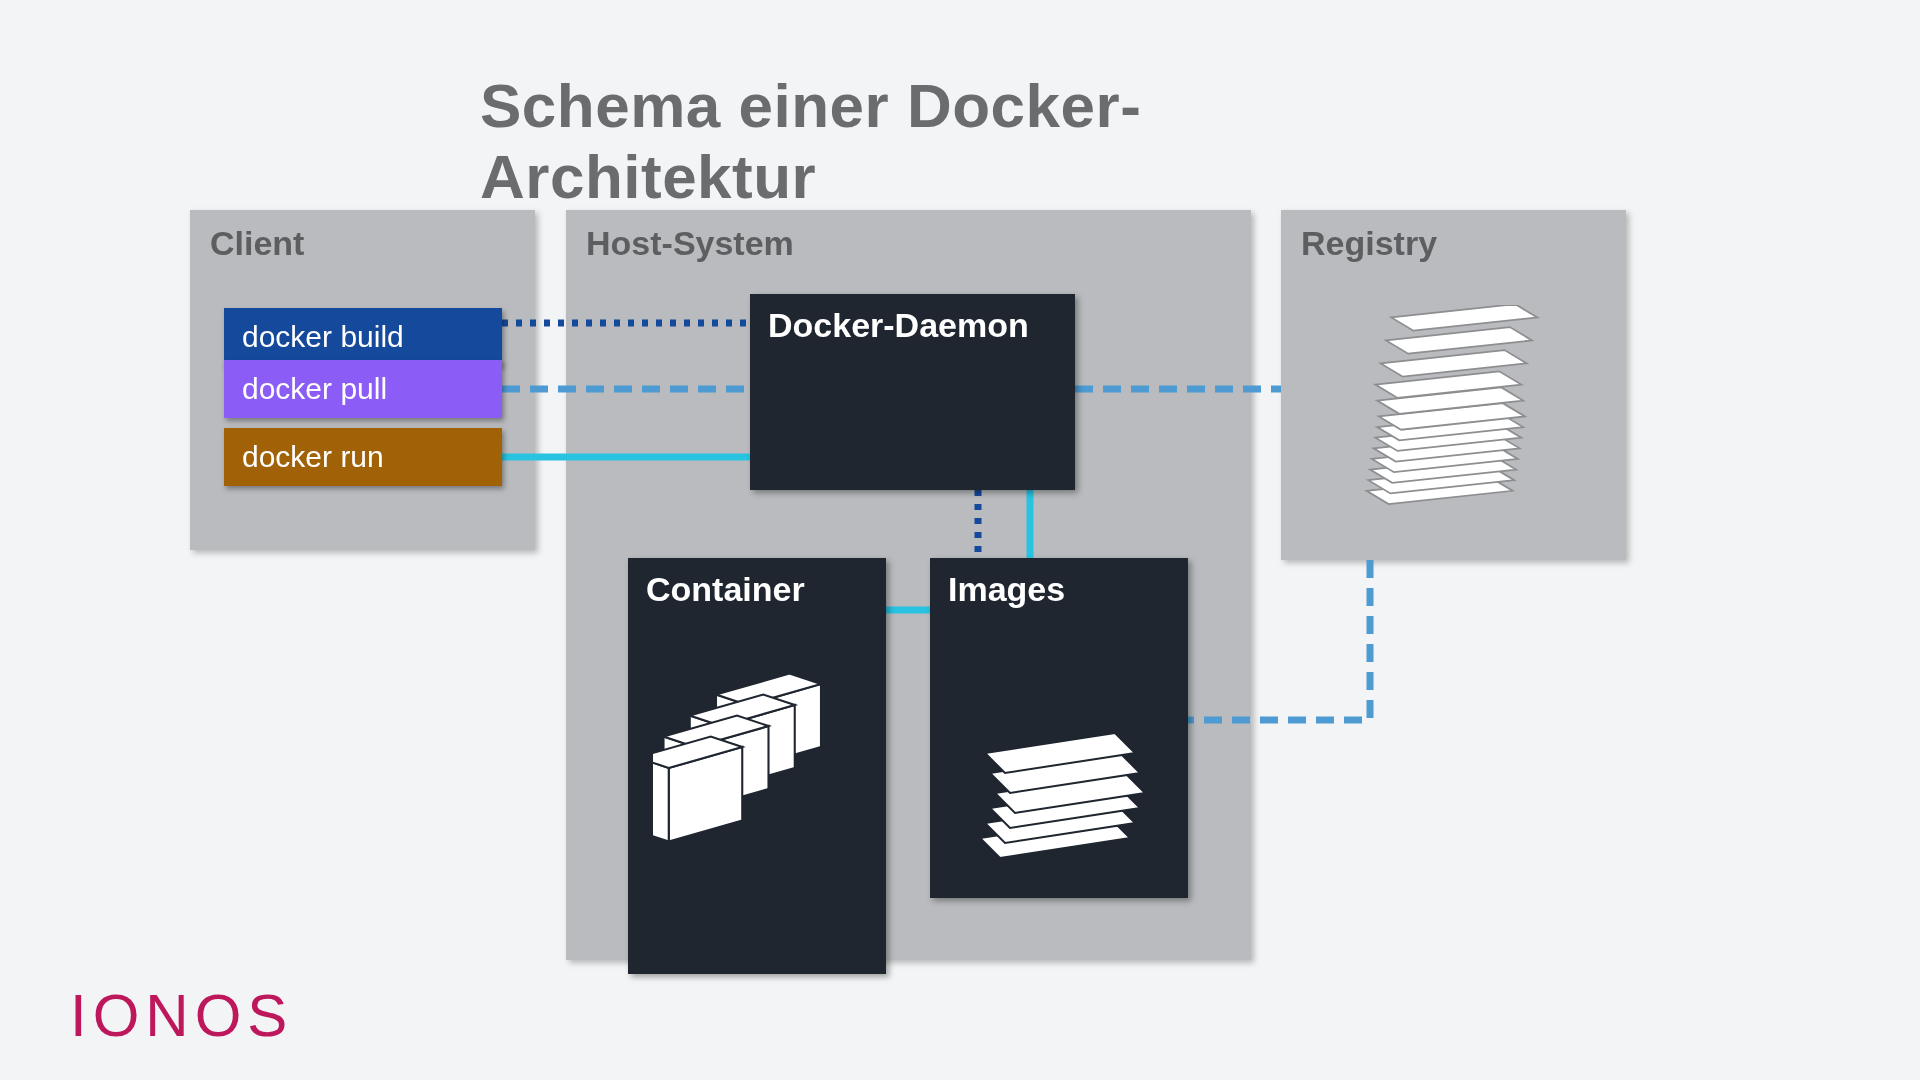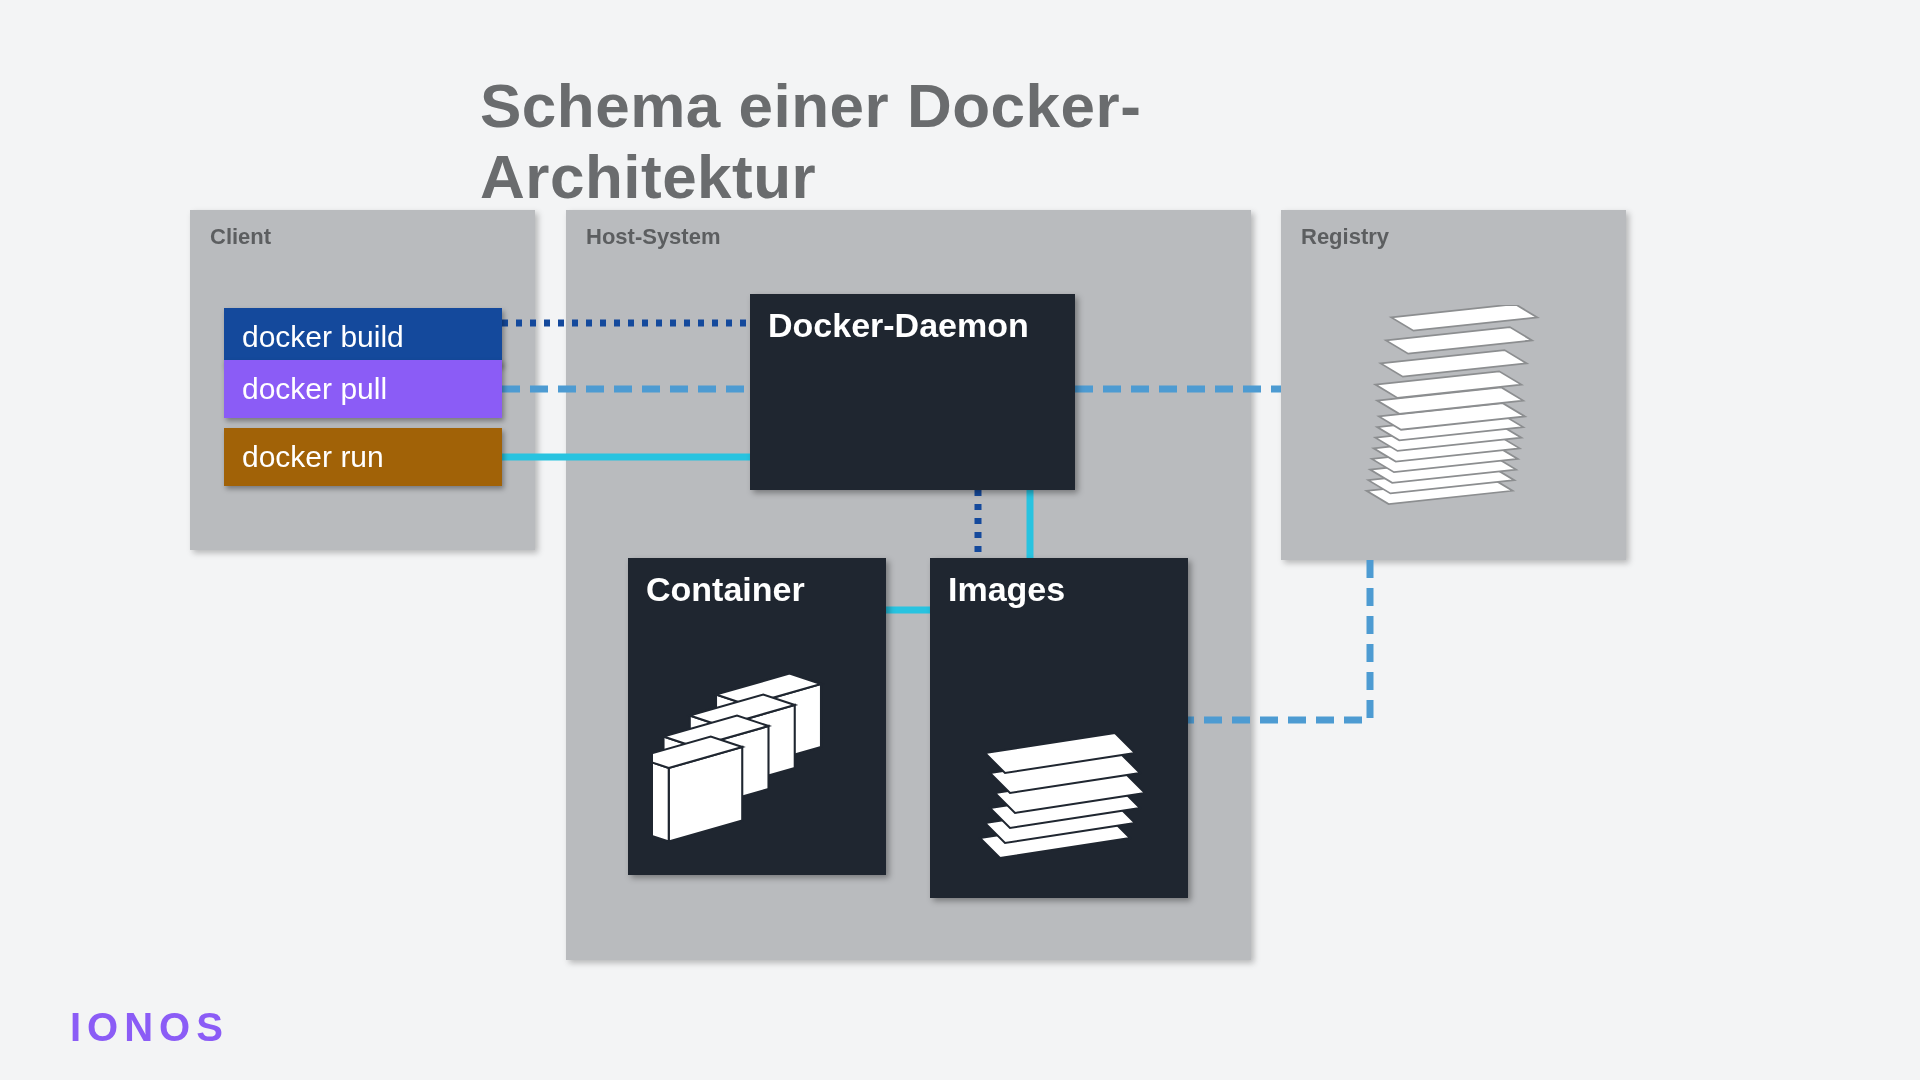--- a/index.html
+++ b/index.html
@@ -23,21 +23,21 @@
   }
   .panel {
     position: absolute;
     background: #b9bbbe;
     box-shadow: 3px 3px 6px rgba(0,0,0,0.25);
   }
   .panel-label {
     position: absolute;
     top: 14px;
     left: 20px;
-    font-size: 22px;
+    font-size: 34px;
     font-weight: 700;
     color: #5c5e60;
   }
   .client-panel { left: 190px; top: 210px; width: 345px; height: 340px; }
   .host-panel   { left: 566px; top: 210px; width: 685px; height: 750px; }
   .registry-panel { left: 1281px; top: 210px; width: 345px; height: 350px; }
 
   .cmd {
     position: absolute;
     left: 224px;
@@ -62,21 +62,21 @@
   }
   .dark-box-label {
     position: absolute;
     top: 12px;
     left: 18px;
     font-size: 34px;
     font-weight: 700;
     color: #fff;
   }
   .daemon-box { left: 750px; top: 294px; width: 325px; height: 196px; }
-  .container-box { left: 628px; top: 558px; width: 258px; height: 317px; }
+  .container-box { left: 628px; top: 558px; width: 258px; height: 416px; }
   .images-box { left: 930px; top: 558px; width: 258px; height: 340px; }
 
   
   .lines-svg {
     position: absolute;
     left: 0; top: 0;
     width: 1920px; height: 1080px;
     pointer-events: none;
   }
 
@@ -84,23 +84,23 @@
   .icon-svg {
     position: absolute;
     pointer-events: none;
   }
 
   
   .logo {
     position: absolute;
     left: 70px;
     bottom: 30px;
-    font-size: 40px;
-    font-weight: 700;
-    color: #8b5cf6;
+    font-size: 60px;
+    font-weight: 400;
+    color: #be185d;
     letter-spacing: 6px;
     font-family: Arial, sans-serif;
   }
 </style>
 </head>
 <body>
 
 <div class="title">Schema einer Docker-Architektur</div>
 
 <div class="panel client-panel">

